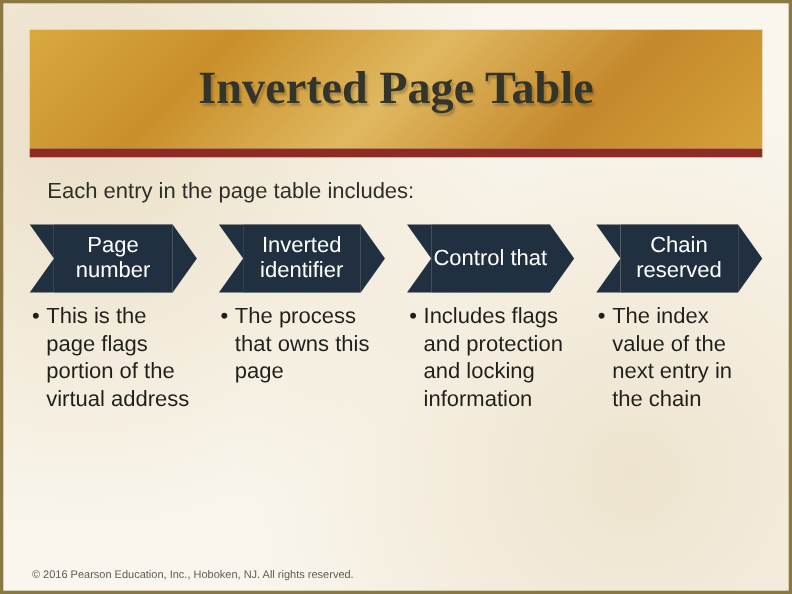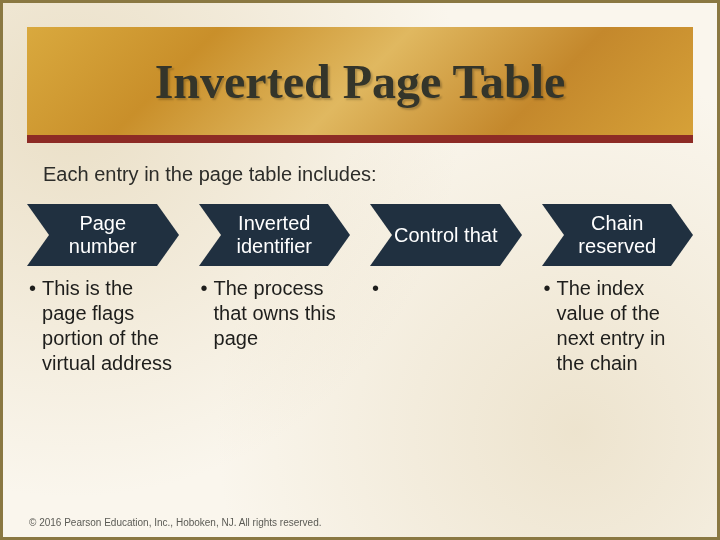--- a/index.html
+++ b/index.html
@@ -19,21 +19,21 @@
     margin: 24px 24px 0 24px;
     height: 116px;
     background: linear-gradient(135deg, #d9a93e 0%, #c98f2a 25%, #e0b860 50%, #c4882c 75%, #d6a138 100%);
     border-bottom: 8px solid #8d2b25;
     display: flex;
     align-items: center;
     justify-content: center;
   }
   .title-text {
     font-family: "Times New Roman", Georgia, serif;
-    font-size: 48px;
+    font-size: 42px;
     font-weight: bold;
     color: #34352a;
     text-shadow: 2px 2px 2px rgba(0,0,0,0.22);
   }
   .intro {
     margin: 20px 40px 18px 40px;
     font-size: 20px;
     color: #2d2d2a;
   }
   .row {
@@ -145,20 +145,21 @@
   </div>
 
   <div class="col">
     <div class="chevron">
       <div class="chev-tail"></div>
       <div class="chev-body">Control that</div>
       <div class="chev-head"></div>
     </div>
     <div class="desc">
       <span class="bullet">•</span>
+      <span class="text">Includes flags and protection and locking information</span>
     </div>
   </div>
 
   <div class="col">
     <div class="chevron">
       <div class="chev-tail"></div>
       <div class="chev-body">Chain reserved</div>
       <div class="chev-head"></div>
     </div>
     <div class="desc">

